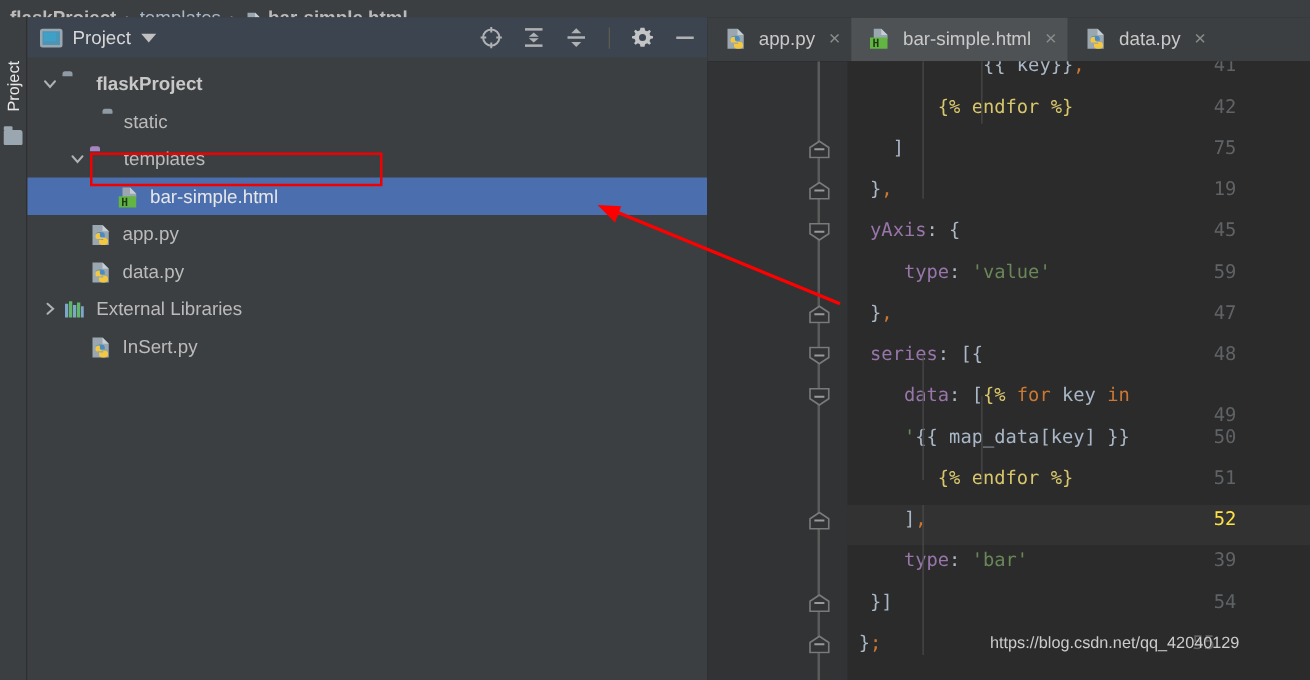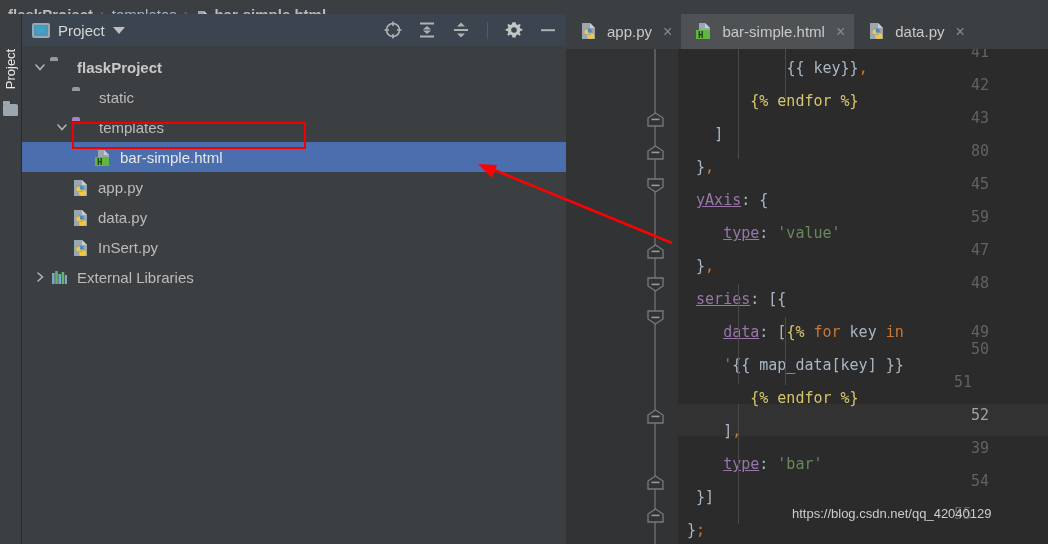--- a/index.html
+++ b/index.html
@@ -215,55 +215,54 @@
     width: 112px; height: 100%;
     background: #313335;
   }
   .gutter-line {
     position: absolute; right: 59px;
     width: 52px;
     text-align: right;
     color: #606366; font-size: 15px;
     font-family: "DejaVu Sans Mono", monospace;
   }
-  .gutter-line.cur { color: #a3a3a3; }
+  .gutter-line.cur { color: #fde047; }
   .fold-rail {
     position: absolute; left: 88px; top: 0;
     width: 2px; height: 100%;
     background: #5B5B5B;
   }
   .fold-mark {
     position: absolute; left: 81px;
     width: 17px; height: 15px;
   }
   .code-line {
     position: absolute; left: 112px;
     white-space: pre;
     color: #A9B7C6;
     font-family: "DejaVu Sans Mono", monospace;
     font-size: 15px;
-    margin-top: 16px;
   }
   .cur-row {
     position: absolute; left: 0; width: 482px; height: 32px;
     background: #323232;
   }
   .indent-guide {
     position: absolute;
     width: 1px; background: #4A4A4A;
   }
   .watermark {
     position: absolute;
     color: #CCCCCC; font-size: 13px;
     font-family: "Liberation Sans", sans-serif;
     white-space: nowrap;
   }
 
   
-  .t-prop   { color: #9876AA; text-decoration: underline; }
+  .t-prop   { color: #9876AA; }
   .t-str    { color: #6A8759; }
   .t-punc   { color: #A9B7C6; }
   .t-comma  { color: #CC7832; }
   .t-kw     { color: #CC7832; }
   .t-jinja  { color: #D8C66C; }
   .t-plain  { color: #A9B7C6; }
 </style>
 </head>
 <body>
 
@@ -343,21 +342,21 @@
       <div class="tree-row" style="padding-left:6px;">
         <span class="arrow">
           <svg width="12" height="12" viewBox="0 0 12 12">
               <path d="M2,4 L6,8.5 L10,4" fill="none" stroke="#AFB1B3" stroke-width="1.6" stroke-linecap="round"></path>
             </svg>
         </span>
         <span class="row-icon"><span class="folder"></span></span>
         <span class="lbl bold">flaskProject</span>
       </div>
 
-      <div class="tree-row" style="padding-left:28px;">
+      <div class="tree-row" style="padding-left:28px;text-align:center;">
         <span class="arrow none"></span>
         <span class="row-icon"><span class="folder"></span></span>
         <span class="lbl">static</span>
       </div>
 
       <div class="tree-row" style="padding-left:28px;">
         <span class="arrow">
           <svg width="12" height="12" viewBox="0 0 12 12">
               <path d="M2,4 L6,8.5 L10,4" fill="none" stroke="#AFB1B3" stroke-width="1.6" stroke-linecap="round"></path>
             </svg>
@@ -398,49 +397,49 @@
           <svg width="19" height="19" viewBox="0 0 19 19">
             <path d="M2,1 h8 l5,5 v11 h-13 z" fill="#9AA7B0"></path>
             <path d="M10,1 l5,5 h-5 z" fill="#C6CDD3"></path>
             <path d="M8.5,6.5 c2.6,0 3.3,0.8 3.3,2.4 v1.6 h-3.3 v0.8 h4.2 c1.4,0 2,0.9 2,2.3 c0,1.6 -0.8,2.6 -2.3,2.6 h-1.3 v-1.9 c0,-1.3 -0.9,-2.1 -2.2,-2.1 h-2.4 c-1.1,0 -1.9,-0.8 -1.9,-2 v-1.3 c0,-1.6 0.9,-2.4 3.9,-2.4 z" fill="#4B8BBE"></path>
             <path d="M10.5,17 c-2.6,0 -3.3,-0.8 -3.3,-2.4 v-1.6 h3.3 v-0.8 h-4.2 c-1.4,0 -2,-0.9 -2,-2.3 c0,-1.6 0.8,-2.6 2.3,-2.6 h1.3 v1.9 c0,1.3 0.9,2.1 2.2,2.1 h2.4 c1.1,0 1.9,0.8 1.9,2 v1.3 c0,1.6 -0.9,2.4 -3.9,2.4 z" fill="#F2C744"></path>
           </svg>
         </span>
         <span class="lbl">data.py</span>
       </div>
 
-      <div class="tree-row" style="padding-left:28px;">
-        <span class="arrow none"></span>
-        <span class="row-icon pyicon">
-          <svg width="19" height="19" viewBox="0 0 19 19">
-            <path d="M2,1 h8 l5,5 v11 h-13 z" fill="#9AA7B0"></path>
-            <path d="M10,1 l5,5 h-5 z" fill="#C6CDD3"></path>
-            <path d="M8.5,6.5 c2.6,0 3.3,0.8 3.3,2.4 v1.6 h-3.3 v0.8 h4.2 c1.4,0 2,0.9 2,2.3 c0,1.6 -0.8,2.6 -2.3,2.6 h-1.3 v-1.9 c0,-1.3 -0.9,-2.1 -2.2,-2.1 h-2.4 c-1.1,0 -1.9,-0.8 -1.9,-2 v-1.3 c0,-1.6 0.9,-2.4 3.9,-2.4 z" fill="#4B8BBE"></path>
-            <path d="M10.5,17 c-2.6,0 -3.3,-0.8 -3.3,-2.4 v-1.6 h3.3 v-0.8 h-4.2 c-1.4,0 -2,-0.9 -2,-2.3 c0,-1.6 0.8,-2.6 2.3,-2.6 h1.3 v1.9 c0,1.3 0.9,2.1 2.2,2.1 h2.4 c1.1,0 1.9,0.8 1.9,2 v1.3 c0,1.6 -0.9,2.4 -3.9,2.4 z" fill="#F2C744"></path>
-          </svg>
-        </span>
-        <span class="lbl">InSert.py</span>
-      </div>
-
       <div class="tree-row" style="padding-left:6px;">
         <span class="arrow">
           <svg width="12" height="12" viewBox="0 0 12 12">
               <path d="M4,2 L8.5,6 L4,10" fill="none" stroke="#AFB1B3" stroke-width="1.6" stroke-linecap="round"></path>
             </svg>
         </span>
         <span class="row-icon">
           <svg width="19" height="19" viewBox="0 0 19 19">
             <rect x="2" y="5" width="2.6" height="11" fill="#7FA6C9"></rect>
             <rect x="5.2" y="3" width="2.6" height="13" fill="#5FB865"></rect>
             <rect x="8.4" y="6" width="2.6" height="10" fill="#7FA6C9"></rect>
             <rect x="11.6" y="4" width="2.6" height="12" fill="#5FB865"></rect>
             <rect x="14.8" y="7" width="2.2" height="9" fill="#7FA6C9"></rect>
           </svg>
         </span>
         <span class="lbl">External Libraries</span>
+      </div>
+
+      <div class="tree-row" style="padding-left:28px;">
+        <span class="arrow none"></span>
+        <span class="row-icon pyicon">
+          <svg width="19" height="19" viewBox="0 0 19 19">
+            <path d="M2,1 h8 l5,5 v11 h-13 z" fill="#9AA7B0"></path>
+            <path d="M10,1 l5,5 h-5 z" fill="#C6CDD3"></path>
+            <path d="M8.5,6.5 c2.6,0 3.3,0.8 3.3,2.4 v1.6 h-3.3 v0.8 h4.2 c1.4,0 2,0.9 2,2.3 c0,1.6 -0.8,2.6 -2.3,2.6 h-1.3 v-1.9 c0,-1.3 -0.9,-2.1 -2.2,-2.1 h-2.4 c-1.1,0 -1.9,-0.8 -1.9,-2 v-1.3 c0,-1.6 0.9,-2.4 3.9,-2.4 z" fill="#4B8BBE"></path>
+            <path d="M10.5,17 c-2.6,0 -3.3,-0.8 -3.3,-2.4 v-1.6 h3.3 v-0.8 h-4.2 c-1.4,0 -2,-0.9 -2,-2.3 c0,-1.6 0.8,-2.6 2.3,-2.6 h1.3 v1.9 c0,1.3 0.9,2.1 2.2,2.1 h2.4 c1.1,0 1.9,0.8 1.9,2 v1.3 c0,1.6 -0.9,2.4 -3.9,2.4 z" fill="#F2C744"></path>
+          </svg>
+        </span>
+        <span class="lbl">InSert.py</span>
       </div>
 
 
     </div>
   </div>
 
   <div class="editor">
 
     <div class="tabbar">
       <div class="tab">
@@ -483,29 +482,29 @@
       </div>
     </div>
 
     <div class="code-area">
       <div class="cur-row" style="top:355px;"></div>
       <div class="gutter"></div>
       <div class="fold-rail"></div>
       <div id="gutter-lines">
           <div class="gutter-line" style="top: -6px;">41</div>
           <div class="gutter-line" style="top: 27px;">42</div>
-          <div class="gutter-line" style="top: 60px;">43</div>
-          <div class="gutter-line" style="top: 93px;">80</div>
+          <div class="gutter-line" style="top: 60px;">75</div>
+          <div class="gutter-line" style="top: 93px;">19</div>
           <div class="gutter-line" style="top: 126px;">45</div>
           <div class="gutter-line" style="top: 159px;">59</div>
           <div class="gutter-line" style="top: 192px;">47</div>
           <div class="gutter-line" style="top: 225px;">48</div>
           <div class="gutter-line" style="top: 258px; margin-top: 16px;">49</div>
           <div class="gutter-line" style="top: 291px;">50</div>
-          <div class="gutter-line" style="top: 324px; text-align: center;">51</div>
+          <div class="gutter-line" style="top: 324px;">51</div>
           <div class="gutter-line cur" style="top: 357px;">52</div>
           <div class="gutter-line" style="top: 390px;">39</div>
           <div class="gutter-line" style="top: 423px;">54</div>
           <div class="gutter-line" style="top: 456px; text-align: center;">55</div>
         </div>
       <div id="fold-marks">
           <div class="fold-mark" style="top: 63px;"><svg width="17" height="15" viewBox="0 0 17 15">
               <polygon points="8.5,1 16,6 16,14 1,14 1,6" fill="#313335" stroke="#7A7A7A" stroke-width="1.3"></polygon>
               <rect x="4.5" y="6.6" width="8" height="1.6" fill="#9A9A9A"></rect>
             </svg></div>

